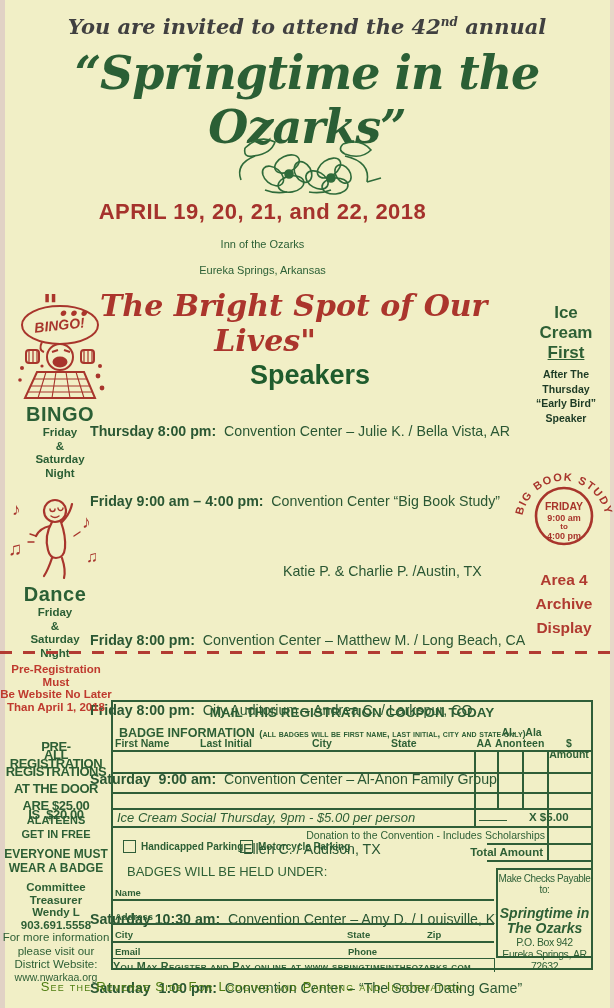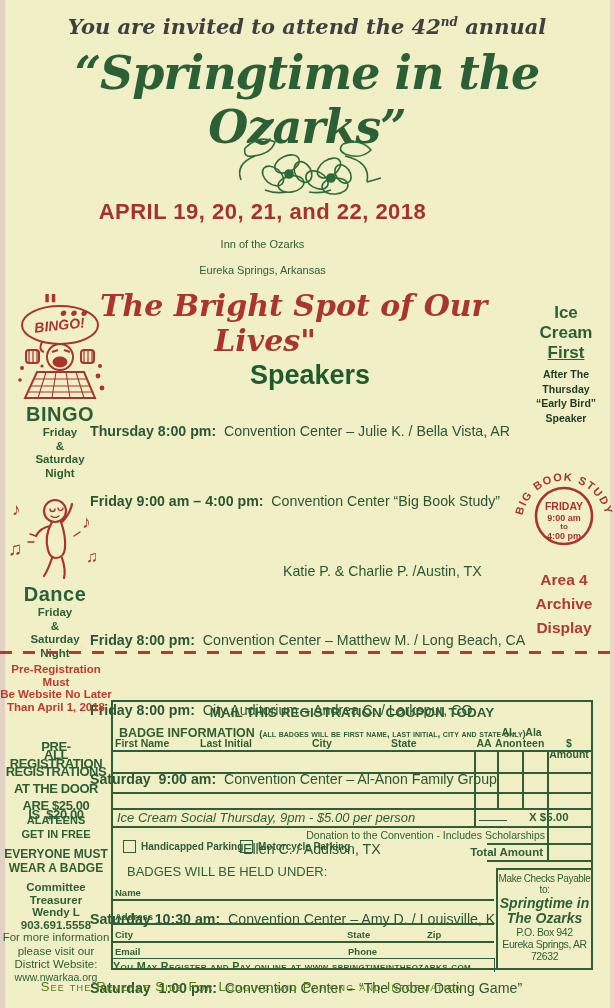--- a/index.html
+++ b/index.html
@@ -31,21 +31,21 @@
   .area4{left:520px;top:568px;width:88px;font-size:15.5px;font-weight:700;line-height:24px;color:#b03a30}
   .blc{left:0;width:112px;text-align:center}
   .notice{font-size:11.5px;font-weight:700;line-height:12.5px;color:#bf3a2e}
   .cond{letter-spacing:-.4px}
   .form{left:111px;top:700px;width:482px;height:270px;border:2px solid #2f5e38;box-sizing:border-box}
   .hl{position:absolute;background:#2f5e38;height:1.5px}
   .vl{position:absolute;background:#2f5e38;width:1.5px}
   .colhead{font-size:10.5px;font-weight:700;line-height:11px}
   .flabel{font-size:9.5px;font-weight:700}
   .chk{position:absolute;width:11px;height:11px;border:1.5px solid #2f5e38}
-  .checksbox{position:absolute;left:383px;top:166px;width:97px;height:102px;border:2px solid #2f5e38;
+  .checksbox{position:absolute;left:383px;top:166px;width:97px;height:90px;border:2px solid #2f5e38;
              box-sizing:border-box;text-align:center;background:#f1efc6}
   .onlinerow{position:absolute;left:0;top:256px;width:381px;height:12px;border-top:1.5px solid #2f5e38;
              border-right:1.5px solid #2f5e38;font-size:10.8px;font-weight:700;
              font-variant:small-caps;letter-spacing:.4px;padding-top:1px;text-align:left}
   .footer{left:0;top:979px;width:504px;font-size:13px;font-weight:400;font-variant:small-caps;
           letter-spacing:1.2px;color:#4d7c0f}
   svg text{font-family:"Liberation Sans",sans-serif}
   .edgeL{left:0;top:0;width:5px;height:1008px;background:#ddcac4;opacity:.8}
   .edgeR{right:0;top:0;width:4px;height:1008px;background:#e4d2c8;opacity:.8}
 </style>
@@ -281,21 +281,21 @@
   <div class="abs flabel" style="left:234px;top:227px">State</div>
   <div class="abs flabel" style="left:314px;top:227px">Zip</div>
   <div class="hl" style="left:0;top:239px;width:381px"></div>
   <div class="abs flabel" style="left:2px;top:244px">Email</div>
   <div class="abs flabel" style="left:235px;top:244px">Phone</div>
 
   <div class="onlinerow">You May Register and Pay online at www.springtimeintheozarks.com</div>
 
   <div class="checksbox">
     <div class="cond" style="font-size:10px;margin-top:3px">Make Checks Payable to:</div>
-    <div class="b" style="font-size:14px;font-style:italic;line-height:15px;margin-top:1px">
+    <div class="b" style="font-size:14px;font-style:italic;line-height:15px;margin-top:11px">
       <div>Springtime in</div>
       <div>The Ozarks</div>
     </div>
     <div class="cond" style="font-size:10.5px;line-height:12px">
       <div>P.O. Box 942</div>
       <div>Eureka Springs, AR</div>
       <div>72632</div>
     </div>
   </div>
 </div>

